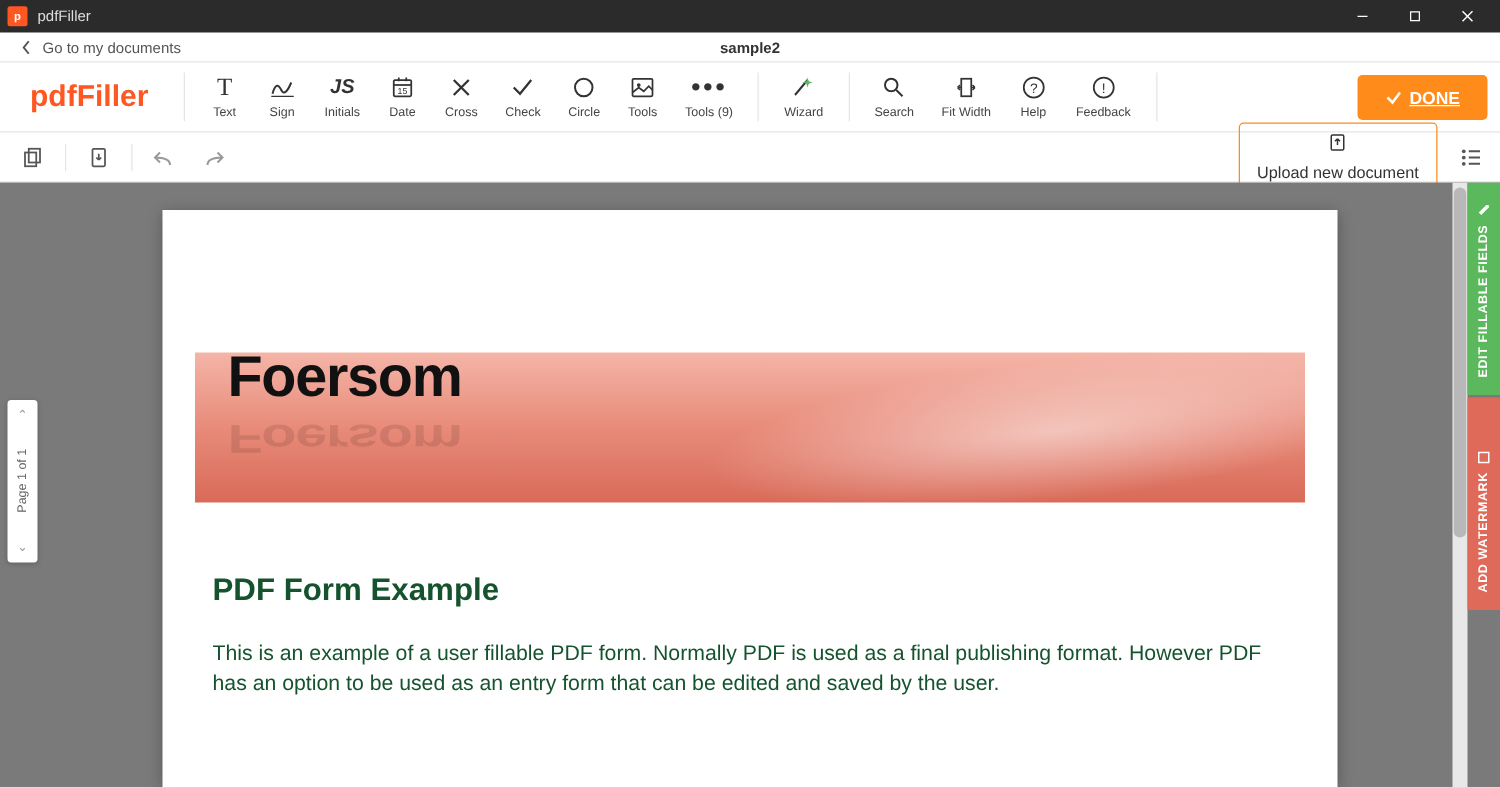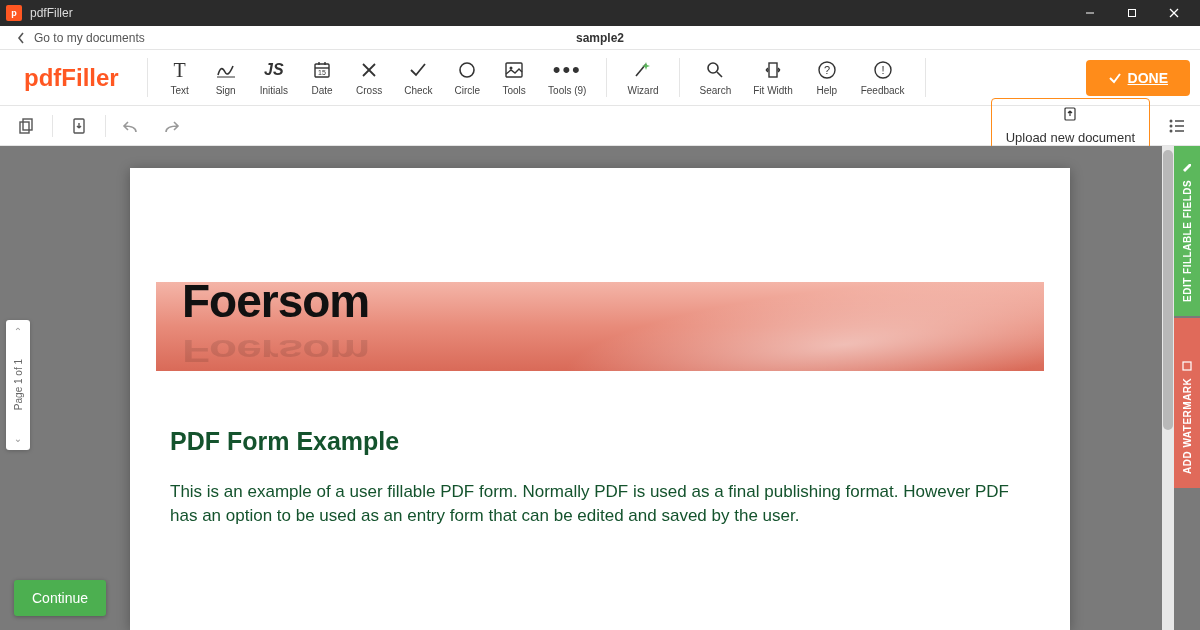--- a/index.html
+++ b/index.html
@@ -30,21 +30,21 @@
 
 .secbar { height: 40px; border-bottom: 1px solid #e5e5e5; display: flex; align-items: center; padding: 0 10px; gap: 6px; }
 .icon-btn { width: 32px; height: 28px; display: flex; align-items: center; justify-content: center; color: #555; cursor: pointer; border-radius: 4px; }
 .sec-sep { width: 1px; height: 22px; background: #e5e5e5; margin: 0 4px; }
 .upload-btn { margin-left: auto; display: flex; align-items: center; gap: 8px; border: 1px solid #ff8c1a; color: #333; padding: 7px 14px; border-radius: 4px; font-size: 13px; cursor: pointer; flex-direction: column; }
 .list-toggle { margin-left: 8px; color: #555; cursor: pointer; padding: 4px; }
 
 
 .viewport { position: relative; height: 484px; background: #7a7a7a; display: flex; justify-content: center; overflow: hidden; }
 .page { margin-top: 22px; width: 940px; background: #fff; box-shadow: 0 2px 12px rgba(0,0,0,0.3); padding: 0 0 30px 0; }
-.banner { margin: 114px 26px 0 26px; height: 89px; background: linear-gradient(180deg, #f4b5a8 0%, #e88b7a 50%, #d96a58 100%); position: relative; overflow: hidden; }
+.banner { margin: 114px 26px 0 26px; height: 120px; background: linear-gradient(180deg, #f4b5a8 0%, #e88b7a 50%, #d96a58 100%); position: relative; overflow: hidden; }
 .banner::before { content: ''; position: absolute; right: -80px; top: -30px; width: 700px; height: 200px; background: radial-gradient(ellipse 400px 80px at 60% 50%, rgba(255,255,255,0.5), transparent 70%); transform: rotate(-6deg); }
 .banner-title { position: absolute; left: 26px; top: -8px; font-family: 'Arial Black', Arial, sans-serif; font-size: 46px; font-weight: 900; color: #111; letter-spacing: -1px; }
 .banner-reflect { position: absolute; left: 26px; top: 42px; font-family: 'Arial Black', Arial, sans-serif; font-size: 46px; font-weight: 900; color: rgba(0,0,0,0.18); letter-spacing: -1px; transform: scaleY(-0.7); opacity: 0.6; }
 .doc-content { padding: 56px 40px 0 40px; color: #14532d; }
 .doc-heading { font-size: 25px; font-weight: 700; margin-bottom: 24px; }
 .doc-para { font-size: 17px; line-height: 1.4; margin-bottom: 22px; }
 
 
 .page-nav { position: absolute; left: 6px; top: 174px; width: 24px; height: 130px; background: #fff; border-radius: 3px; box-shadow: 0 1px 4px rgba(0,0,0,0.2); display: flex; flex-direction: column; align-items: center; justify-content: space-between; padding: 6px 0; }
 .page-nav-label { writing-mode: vertical-rl; transform: rotate(180deg); font-size: 10px; color: #666; }
@@ -310,16 +310,13 @@
         </svg>
     </div>
     <div class="side-tab st-red">
       <span>ADD WATERMARK</span>
       <svg width="12" height="12" viewBox="0 0 12 12">
           <rect x="2" y="2" width="8" height="8" fill="none" stroke="#fff" stroke-width="1.2"></rect>
         </svg>
     </div>
   </div>
 
-  <div class="continue-btn">
-    <span>Continue</span>
-  </div>
 </div>
 
 </body></html>

